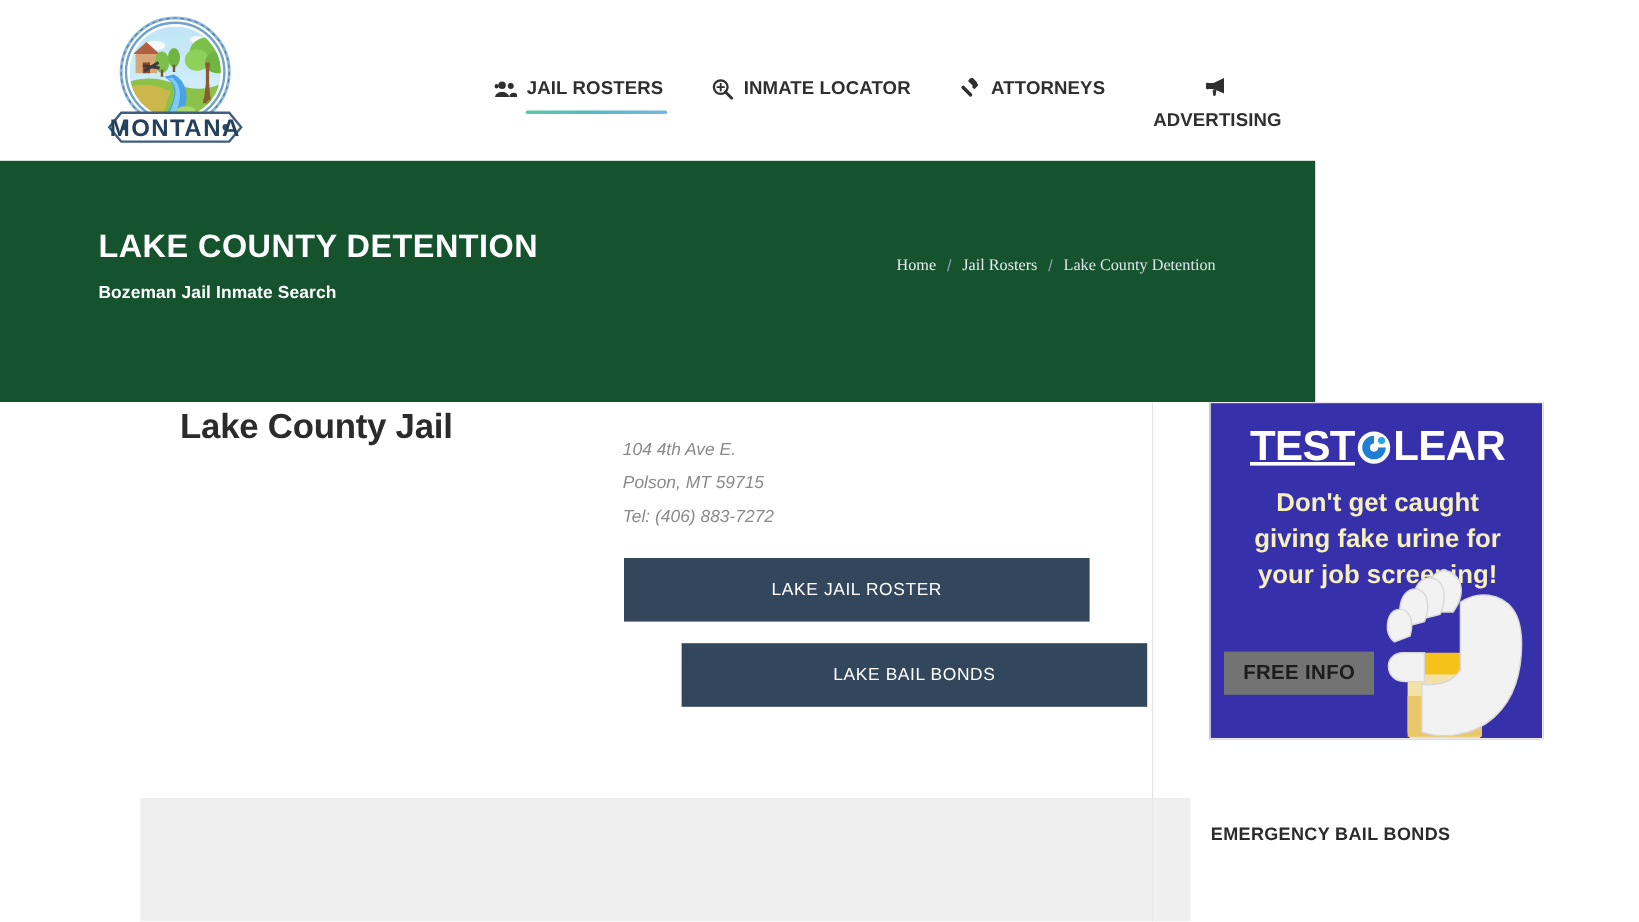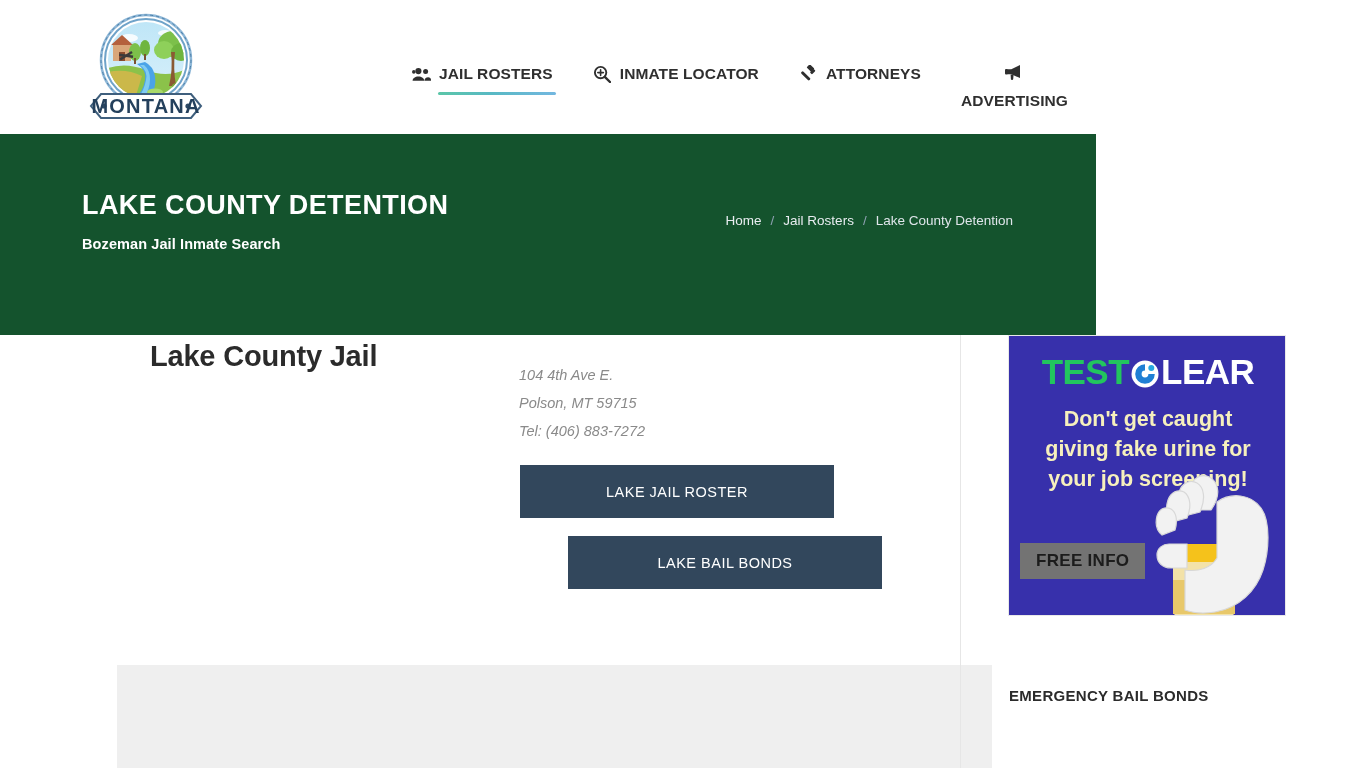--- a/index.html
+++ b/index.html
@@ -99,21 +99,21 @@
   .breadcrumb {
     position: absolute;
     right: 83px;
     top: 79px;
     display: flex;
     align-items: center;
     gap: 0;
     font-size: 13.5px;
     color: #e6eaee;
   }
-  .crumb { color: #e9edf1; text-decoration: none; cursor: pointer; }
+  .crumb { color: #e9edf1; text-decoration: none; cursor: pointer; font-family: Liberation Serif, serif; }
   .crumb.current { color: #dfe5ea; cursor: default; }
   .crumb-sep { color: #8fa2b3; margin: 0 9px; }
 
   
   .main-area {
     position: relative;
     width: 1366px;
     height: 433px;
     background: #ffffff;
   }
@@ -146,21 +146,21 @@
   .cta-stack {
     position: absolute;
     left: 460px;
     top: 130px;
     width: 388px;
   }
   .cta-button {
     display: flex;
     align-items: center;
     justify-content: center;
-    width: 314px;
+    width: 388px;
     height: 53px;
     background: #32475c;
     color: #ffffff;
     font-size: 14.5px;
     font-weight: 400;
     letter-spacing: .5px;
     text-transform: uppercase;
     border: none;
     cursor: pointer;
     text-decoration: none;
@@ -208,21 +208,21 @@
     top: 14px;
     left: 0;
     width: 278px;
     text-align: center;
     font-size: 35px;
     font-weight: 700;
     letter-spacing: -.5px;
     line-height: 44px;
     white-space: nowrap;
   }
-  .ad-logo .t1 { color: #22c55e; }
+  .ad-logo .t1 { color: #ffffff; text-decoration: underline; }
   .ad-logo .t2 { color: #ffffff; }
   .ad-logo .cmark {
     display: inline-block;
     position: relative;
     width: 30px;
     height: 30px;
     vertical-align: -5px;
     margin: 0 1px;
   }
   .ad-logo .cmark svg { display:block; }

